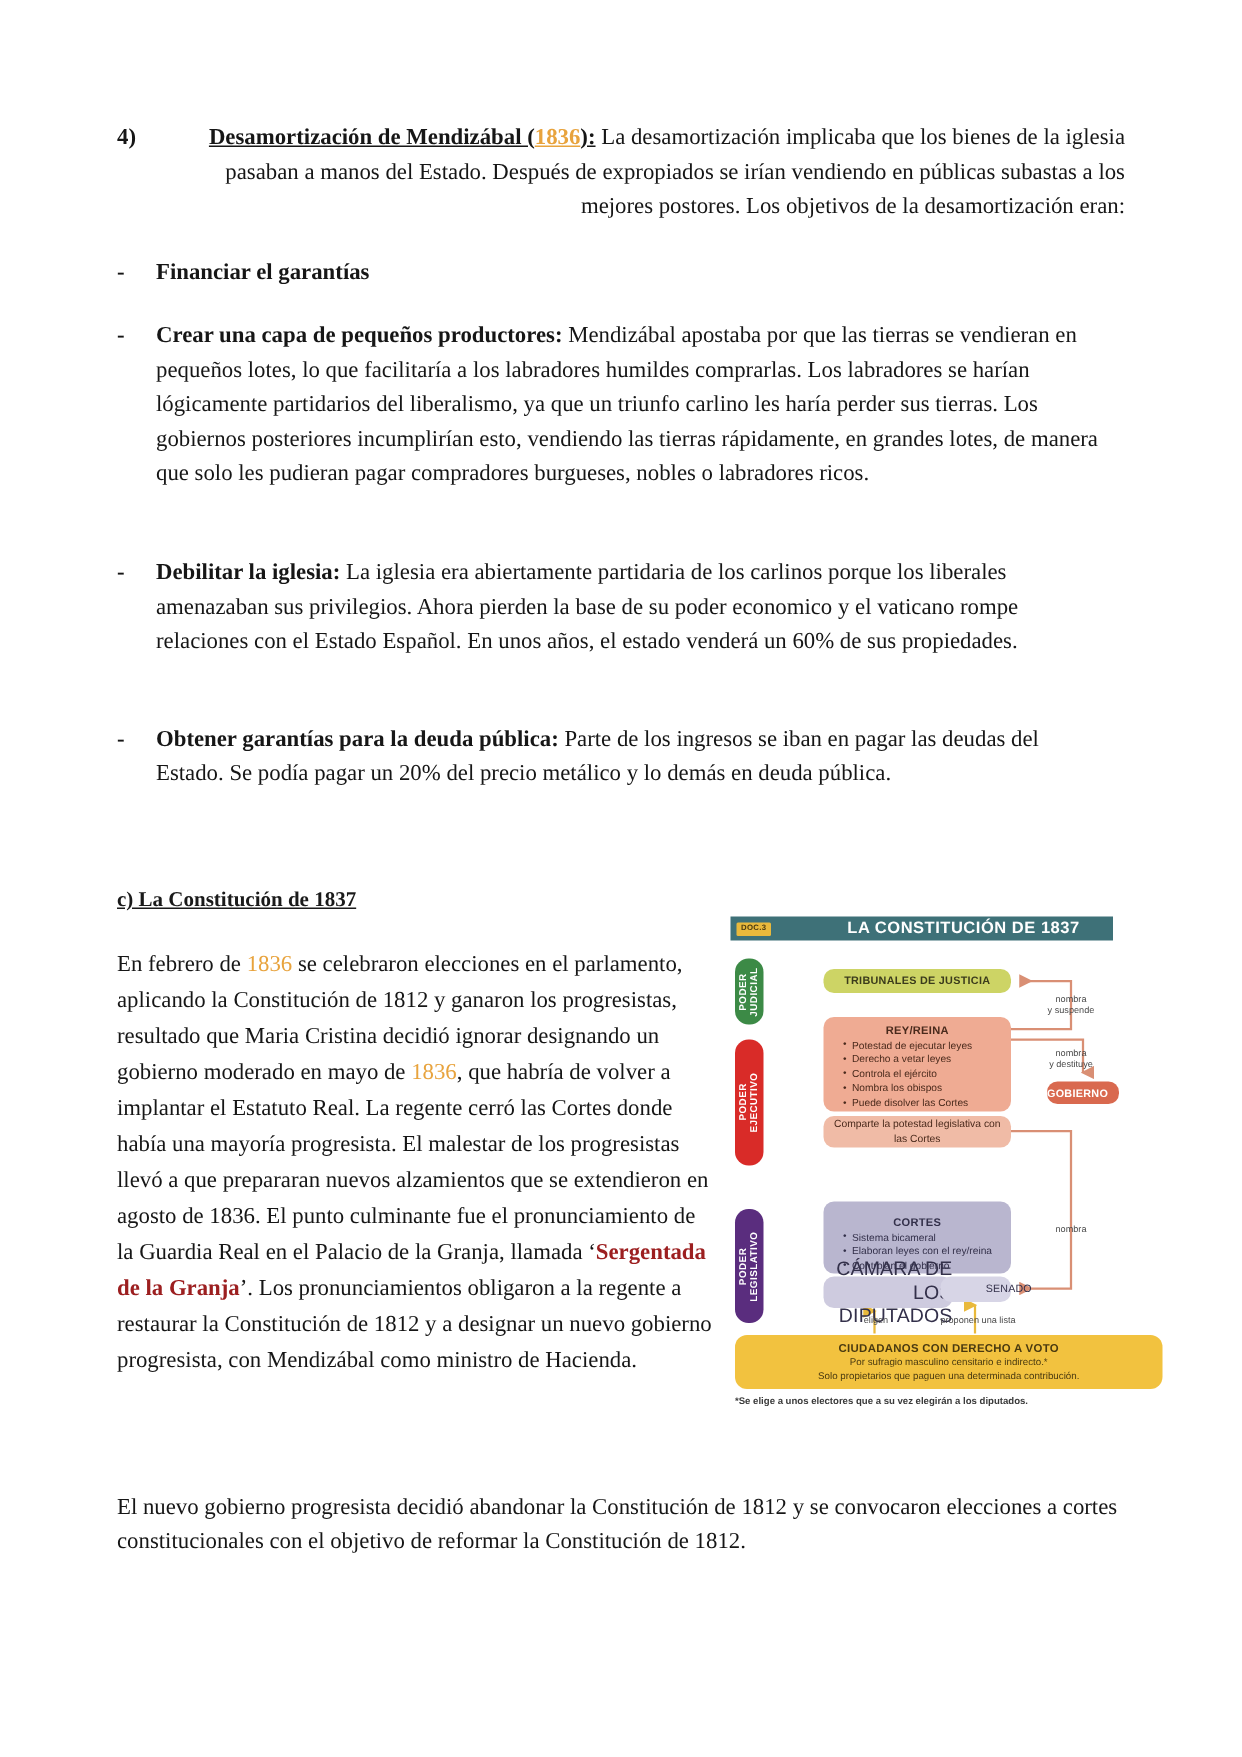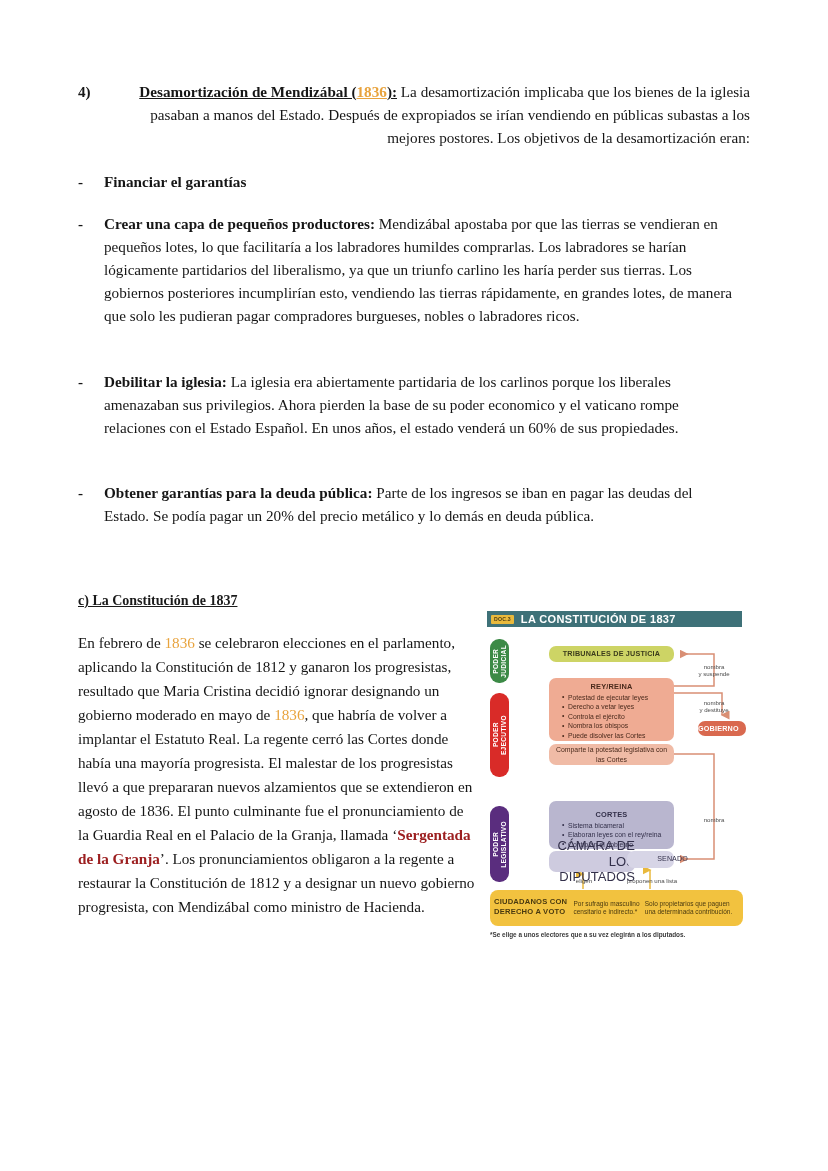--- a/index.html
+++ b/index.html
@@ -103,20 +103,21 @@
   .dg-header {
     position: absolute;
     left: 0; top: 0;
     width: 255px;
     height: 16px;
     background: #3e7178;
     display: flex;
     align-items: center;
     padding-left: 4px;
     box-sizing: border-box;
+    gap: 44px;
   }
   .dg-badge {
     background: #e9b93c;
     color: #4a3a10;
     font-size: 5.2px;
     font-weight: bold;
     letter-spacing: .2px;
     padding: 1.5px 3px;
     border-radius: 1px;
   }
@@ -218,26 +219,26 @@
     text-align: right; font-size: 13px; color: #33304a;
     letter-spacing: .1px; line-height: 1.2;
   }
   #box-senado {
     left: 140px; top: 240px; width: 47px; height: 17px;
     background: #d7d5e6;
     display: flex; align-items: center; justify-content: center;
     font-size: 7.1px; color: #33304a; letter-spacing: .1px; padding-left: 44px;
   }
   #box-ciudadanos {
-    left: 3px; top: 279px; width: 253px; height: 36px;
+    left: 3px; top: 279px; width: 285px; height: 36px;
     background: #f2c23f;
     border-radius: 8px;
-    display: flex; flex-direction: row;
+    display: flex; flex-direction: column;
     align-items: center; justify-content: center;
-    color: #4a3a10; text-align: left;
+    color: #4a3a10; text-align: right;
     padding: 0 4px;
   }
   #box-ciudadanos .cd-1 { font-size: 7.6px; font-weight: bold; letter-spacing: .2px; margin-bottom: 1.5px;}
   #box-ciudadanos .cd-2 { font-size: 6.5px; line-height: 1.3;}
   #box-ciudadanos .cd-3 { font-size: 6.5px; line-height: 1.3;}
 
   .dg-footnote {
     position: absolute;
     left: 3px; top: 320px; width: 253px;
     font-size: 6.4px; color: #3a3a3a;
@@ -304,20 +305,21 @@
       <span class="b"> Obtener garantías para la deuda pública:</span><span> Parte de los ingresos se iban en pagar las deudas del Estado. Se podía pagar un 20% del precio metálico y lo demás en deuda pública.</span>
     </div>
   </div>
 
   <div class="sec-head">c) La Constitución de 1837</div>
 
   <div class="col-para body-text">
     <span>En febrero de </span><span class="year">1836</span><span> se celebraron elecciones en el parlamento, aplicando la Constitución de 1812 y ganaron los progresistas, resultado que Maria Cristina decidió ignorar designando un gobierno moderado en mayo de </span><span class="year">1836</span><span>, que habría de volver a implantar el Estatuto Real. La regente cerró las Cortes donde había una mayoría progresista.  El malestar de los progresistas llevó a que prepararan nuevos alzamientos que se extendieron en agosto de 1836. El punto culminante fue el pronunciamiento de la Guardia Real en el Palacio de la Granja, llamada ‘</span><span class="red-bold">Sergentada de la Granja</span><span>’. Los pronunciamientos obligaron a la regente a restaurar la Constitución de 1812 y a designar un nuevo gobierno progresista, con Mendizábal como ministro de Hacienda.</span>
   </div>
 
+  <div class="final-para body-text">El nuevo gobierno progresista decidió abandonar la Constitución de 1812 y se convocaron elecciones a cortes constitucionales con el objetivo de reformar la Constitución de 1812.</div>
 
   <div class="diagram">
 
     <svg class="dg-svg" viewBox="0 0 263 355">
       <defs>
         <marker id="ah-left" markerWidth="6" markerHeight="6" refX="5" refY="3" orient="auto">
           <path d="M6,0 L6,6 L0,3 z" fill="#d98f74"></path>
         </marker>
         <marker id="ah-down" markerWidth="6" markerHeight="6" refX="3" refY="5" orient="auto">
           <path d="M0,0 L6,0 L3,6 z" fill="#d98f74"></path>

